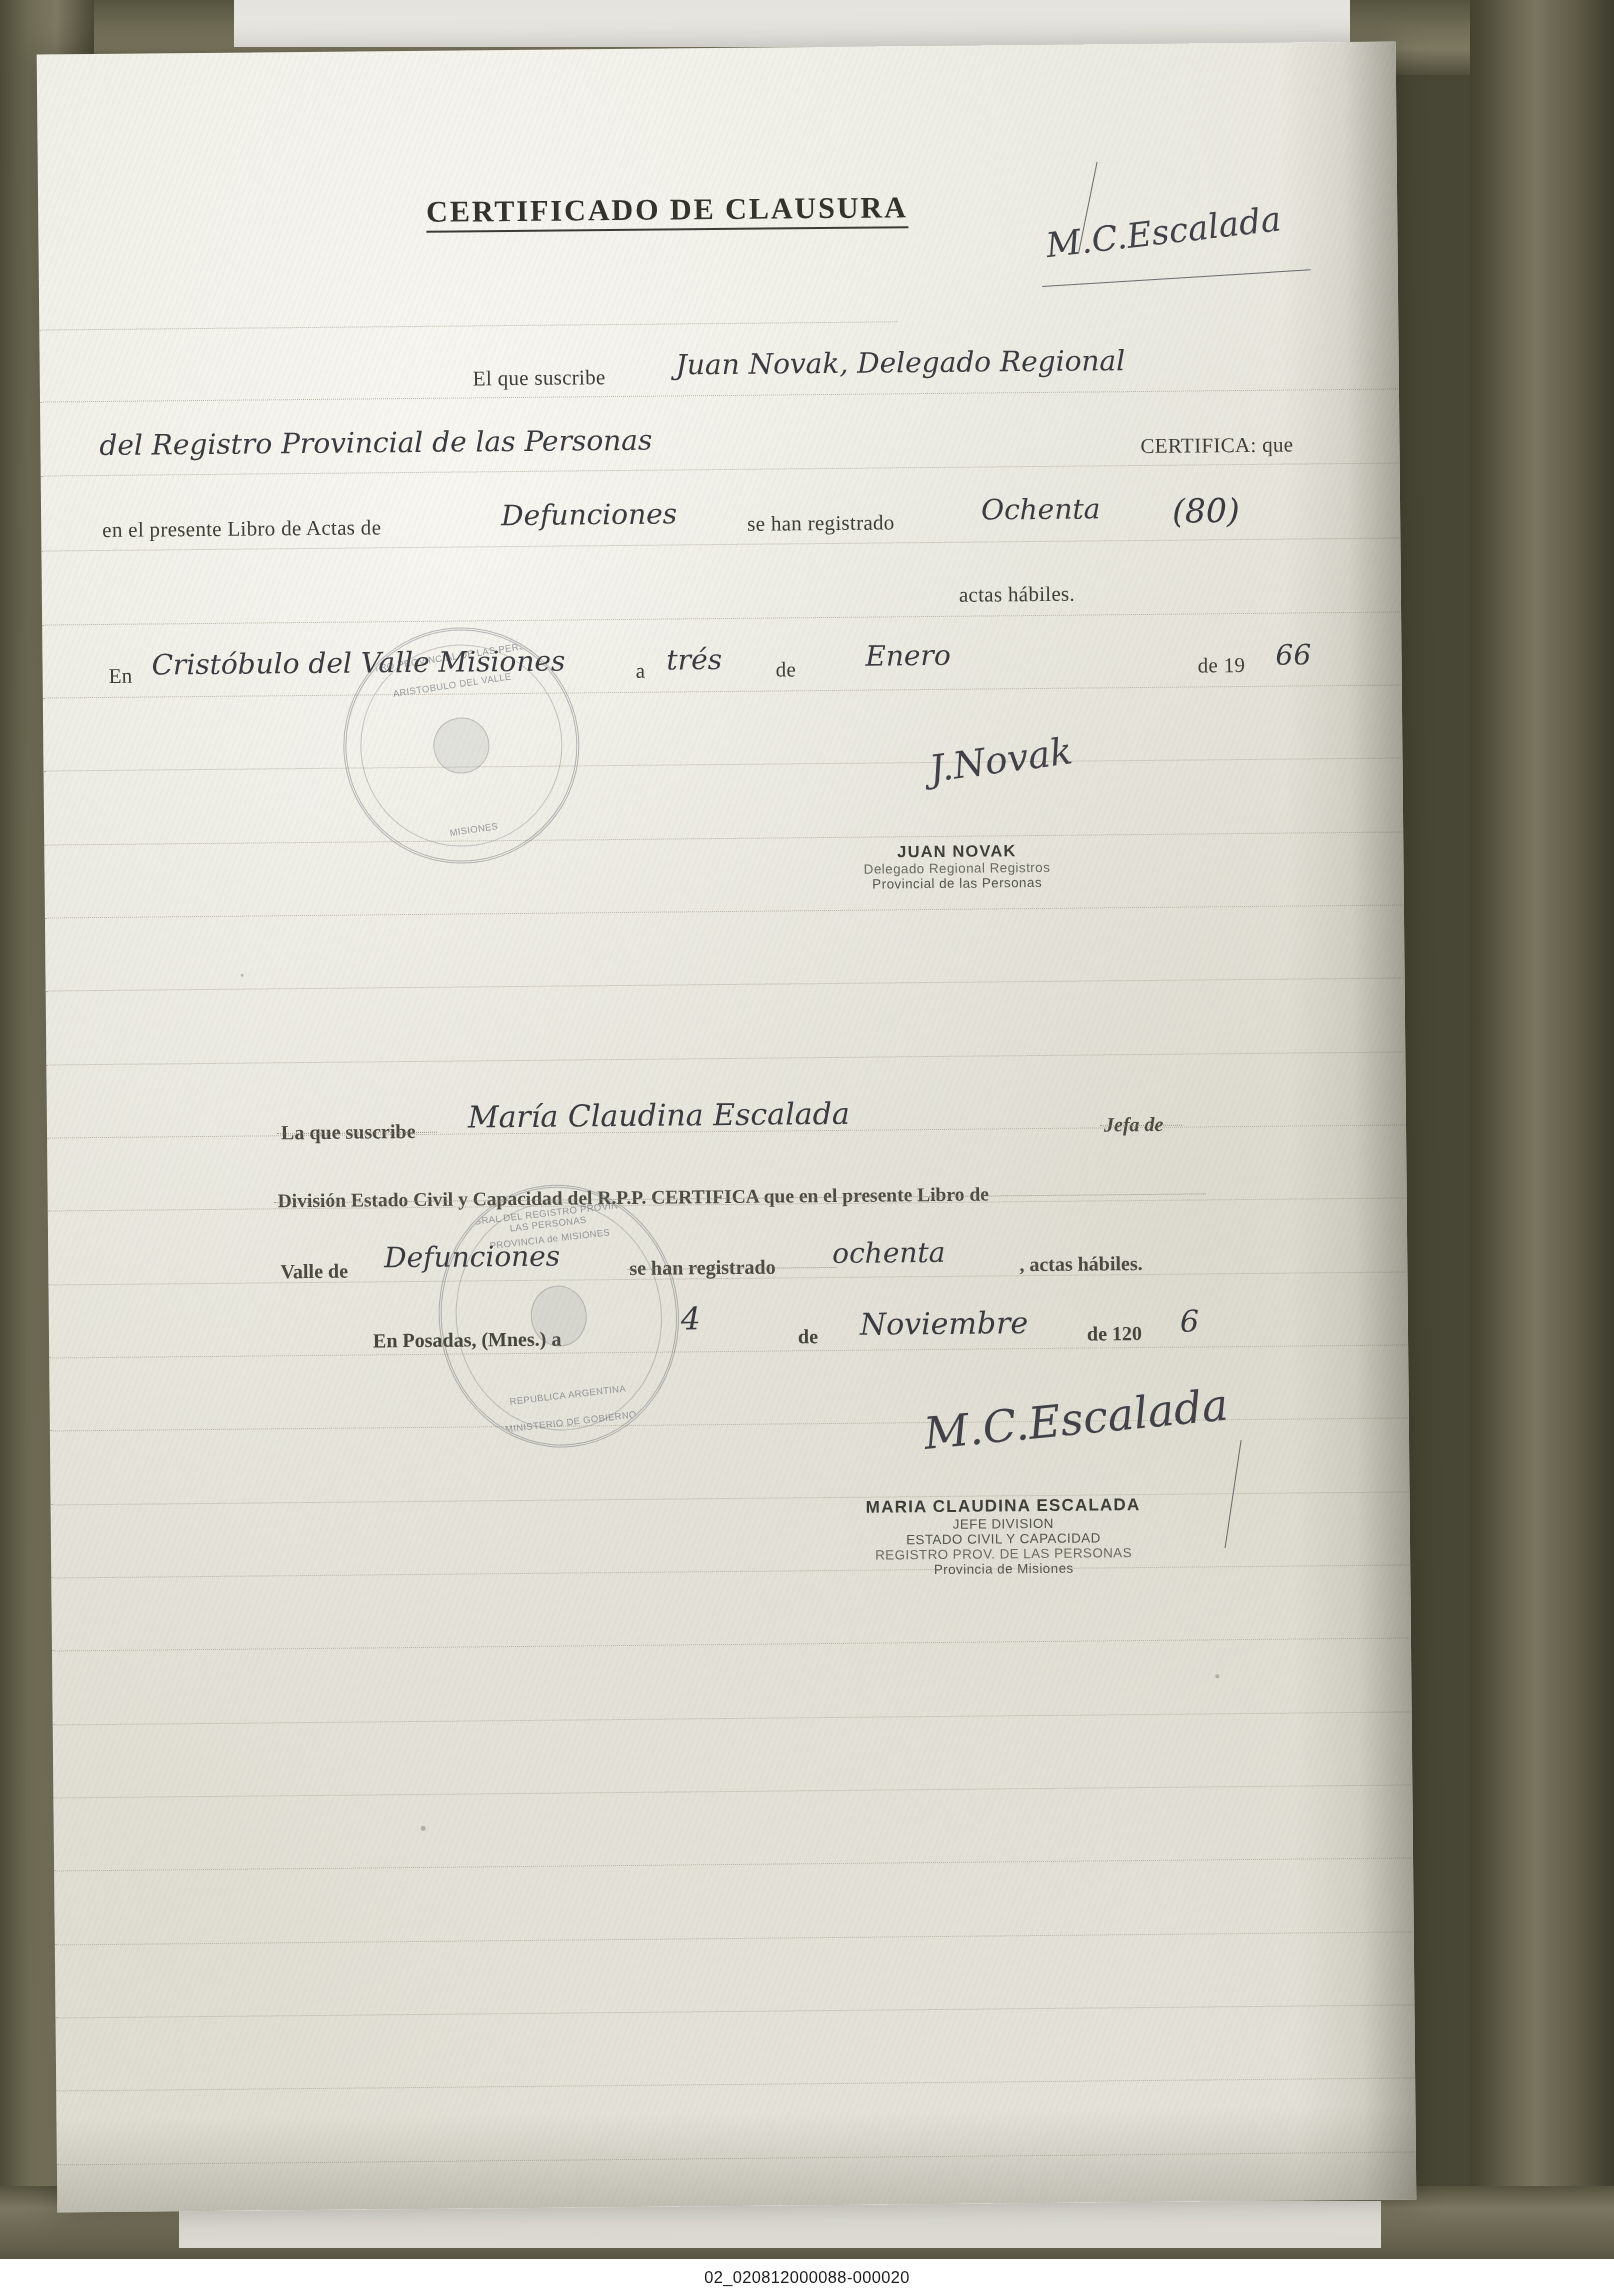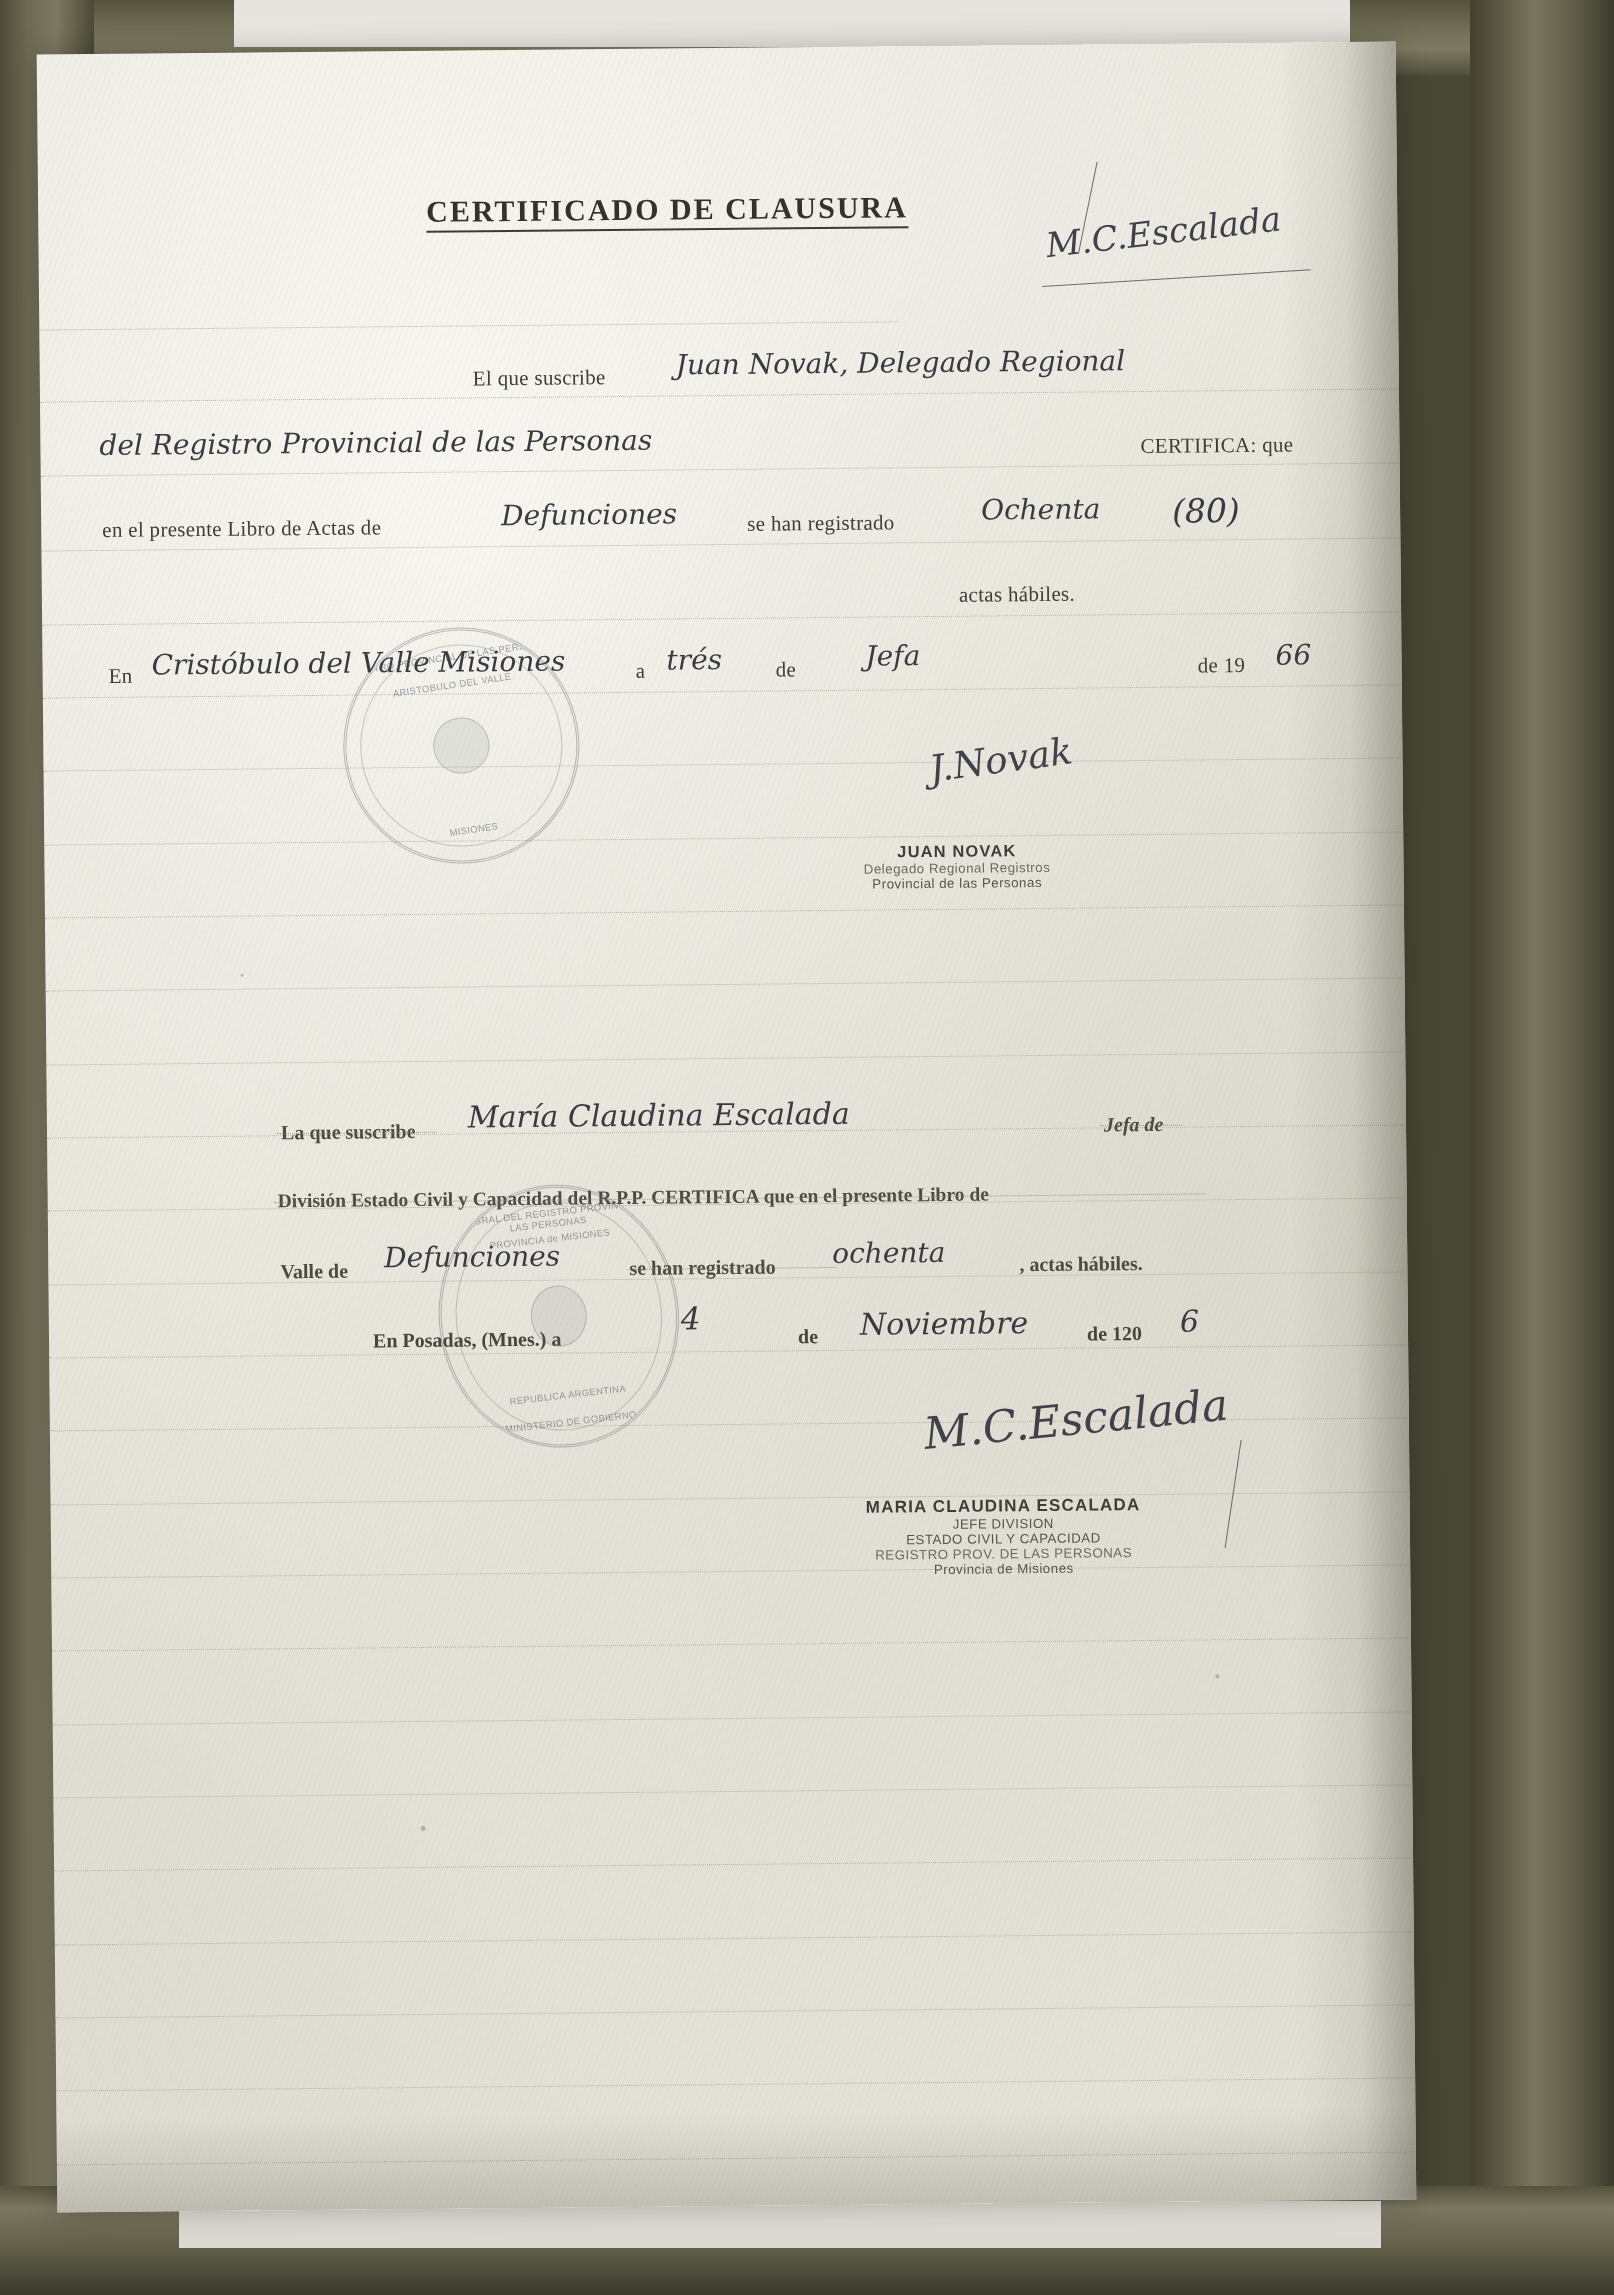--- a/index.html
+++ b/index.html
@@ -314,21 +314,21 @@
     <div class="hand" style="left:940px; top:448px; font-size:28px;">Ochenta</div>
     <div class="hand" style="left:1131px; top:448px; font-size:33px;">(80)</div>
 
     <div class="txt printed" style="left:917px; top:537px;">actas hábiles.</div>
 
     <div class="txt printed" style="left:66px; top:610px;">En</div>
     <div class="hand" style="left:109px; top:595px; font-size:28px;">Cristóbulo del Valle Misiones</div>
     <div class="txt printed" style="left:593px; top:610px;">a</div>
     <div class="hand" style="left:624px; top:595px; font-size:28px;">trés</div>
     <div class="txt printed" style="left:733px; top:610px;">de</div>
-    <div class="hand" style="left:823px; top:593px; font-size:28px;">Jefa</div>
+    <div class="hand" style="left:823px; top:593px; font-size:28px;">Enero</div>
     <div class="txt printed" style="left:1155px; top:610px;">de 19</div>
     <div class="hand" style="left:1233px; top:596px; font-size:28px;">66</div>
 
     <div class="seal" style="left:300px; top:577px; width:230px; height:230px; transform: rotate(-8deg);">
       <div class="seal-inner"></div>
       <div class="seal-core"></div>
       <div class="seal-txt" style="top:20px;">REGISTRO PROVINCIAL DE LAS PERSONAS</div>
       <div class="seal-txt" style="top:48px;">ARISTOBULO DEL VALLE</div>
       <div class="seal-txt" style="bottom:25px;">MISIONES</div>
     </div>
@@ -384,15 +384,18 @@
     </div>
 
     <div class="speck" style="left:367px; top:1775px; width:4.7px; height:4.7px;"></div>
     <div class="speck" style="left:1163px; top:1631px; width:3.9px; height:3.9px;"></div>
     <div class="speck" style="left:195px; top:921px; width:3.1px; height:3.1px;"></div>
 
     <div class="page-shadow-right"></div>
     <div class="page-shadow-bottom"></div>
   </div>
 
+  <div class="footer">
+    <span>02_020812000088-000020</span>
+  </div>
 
 </div>
 
 
 </body></html>

